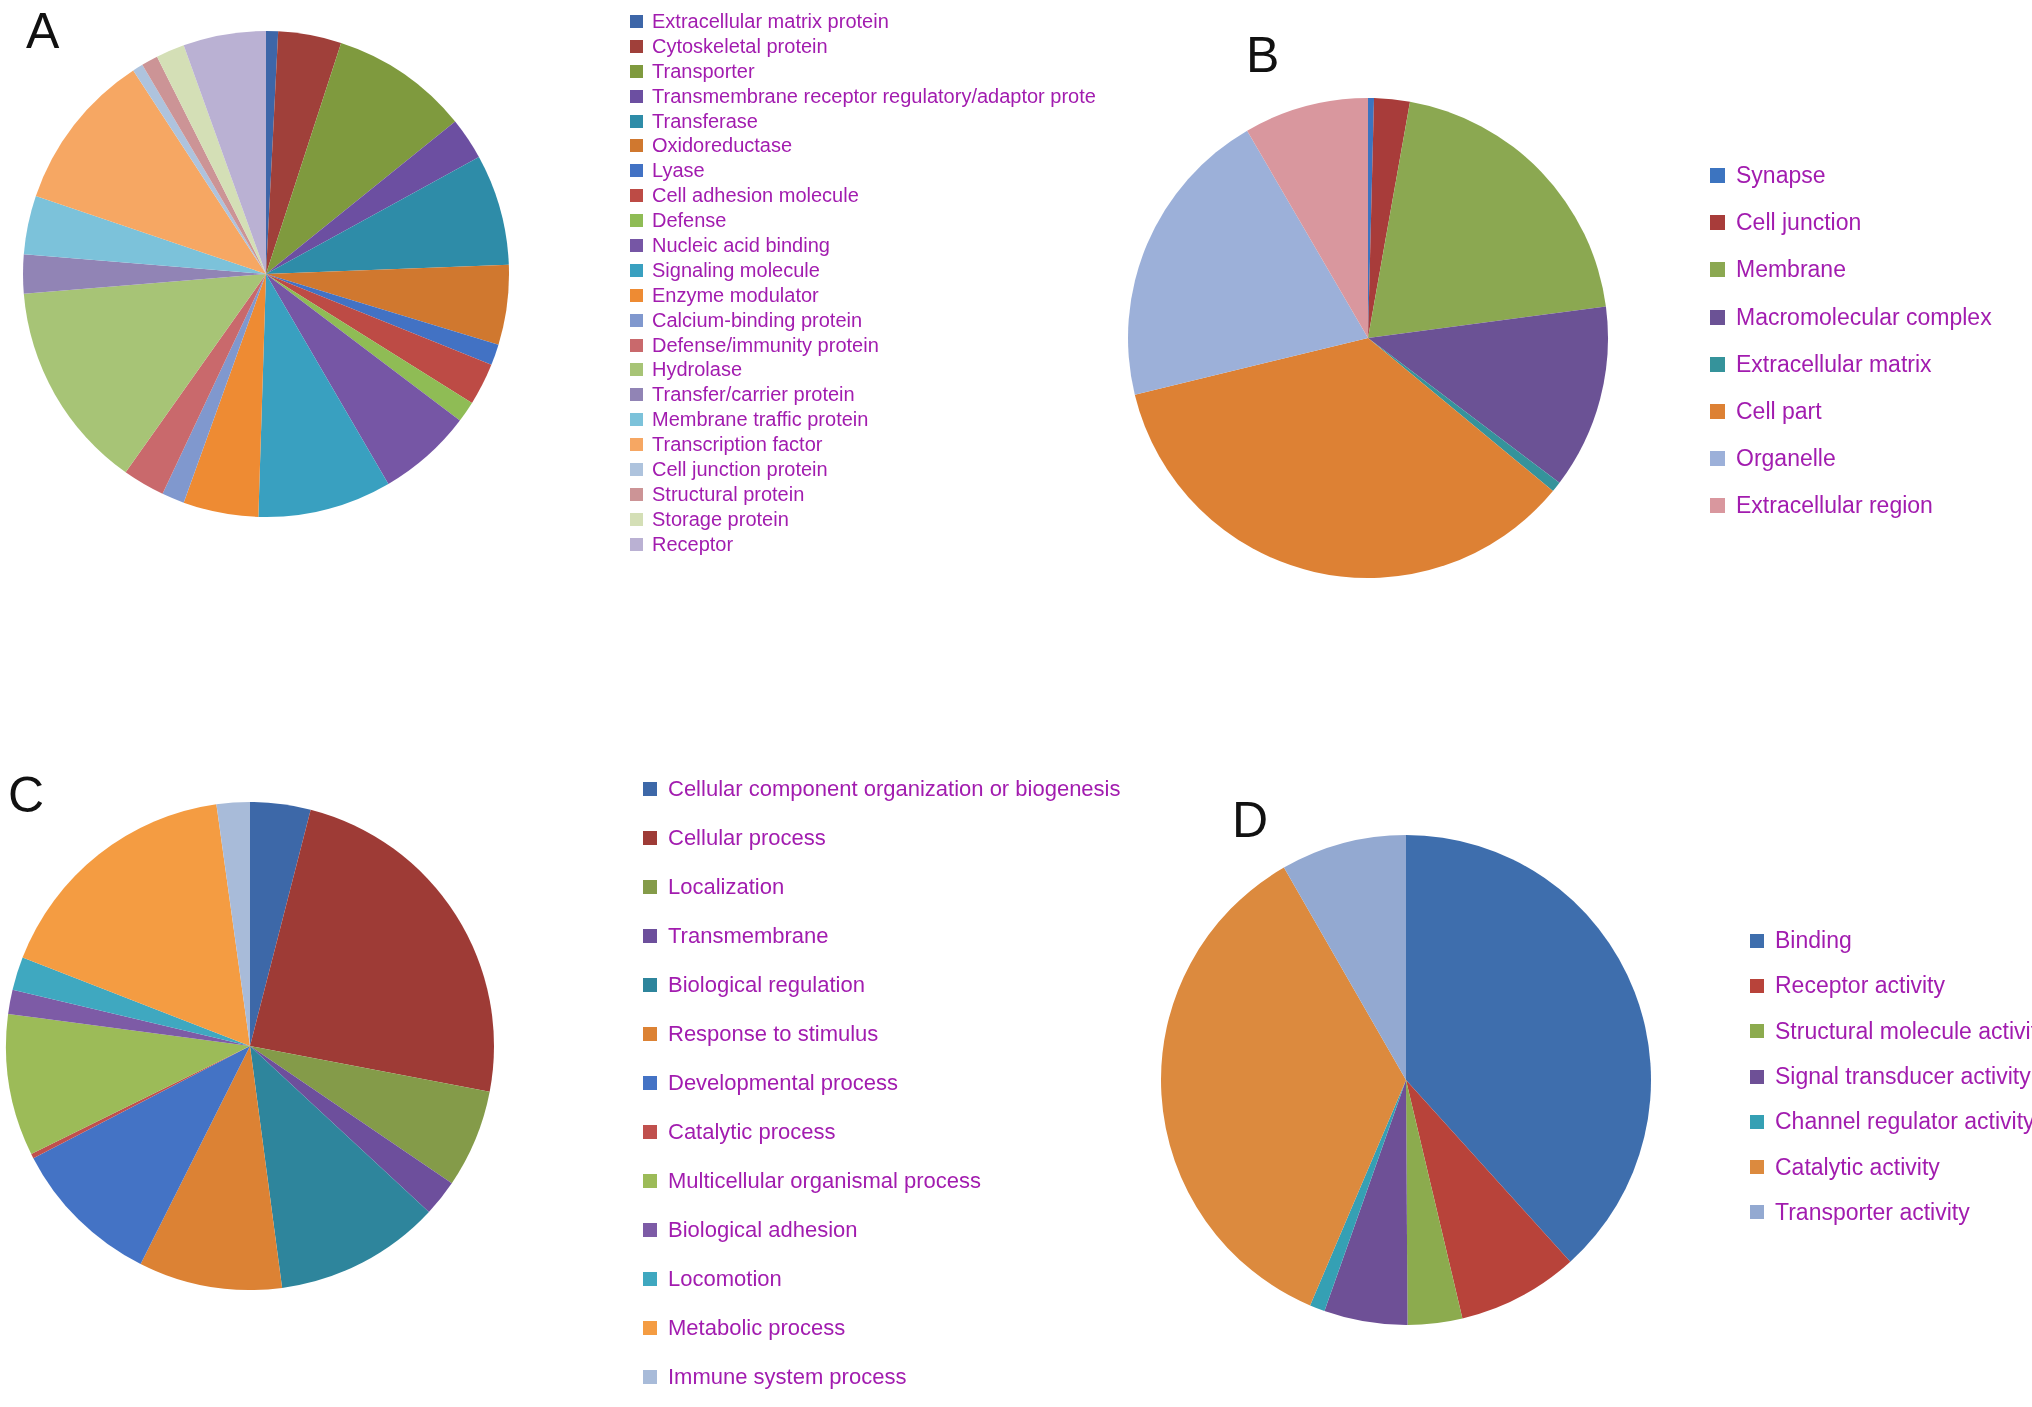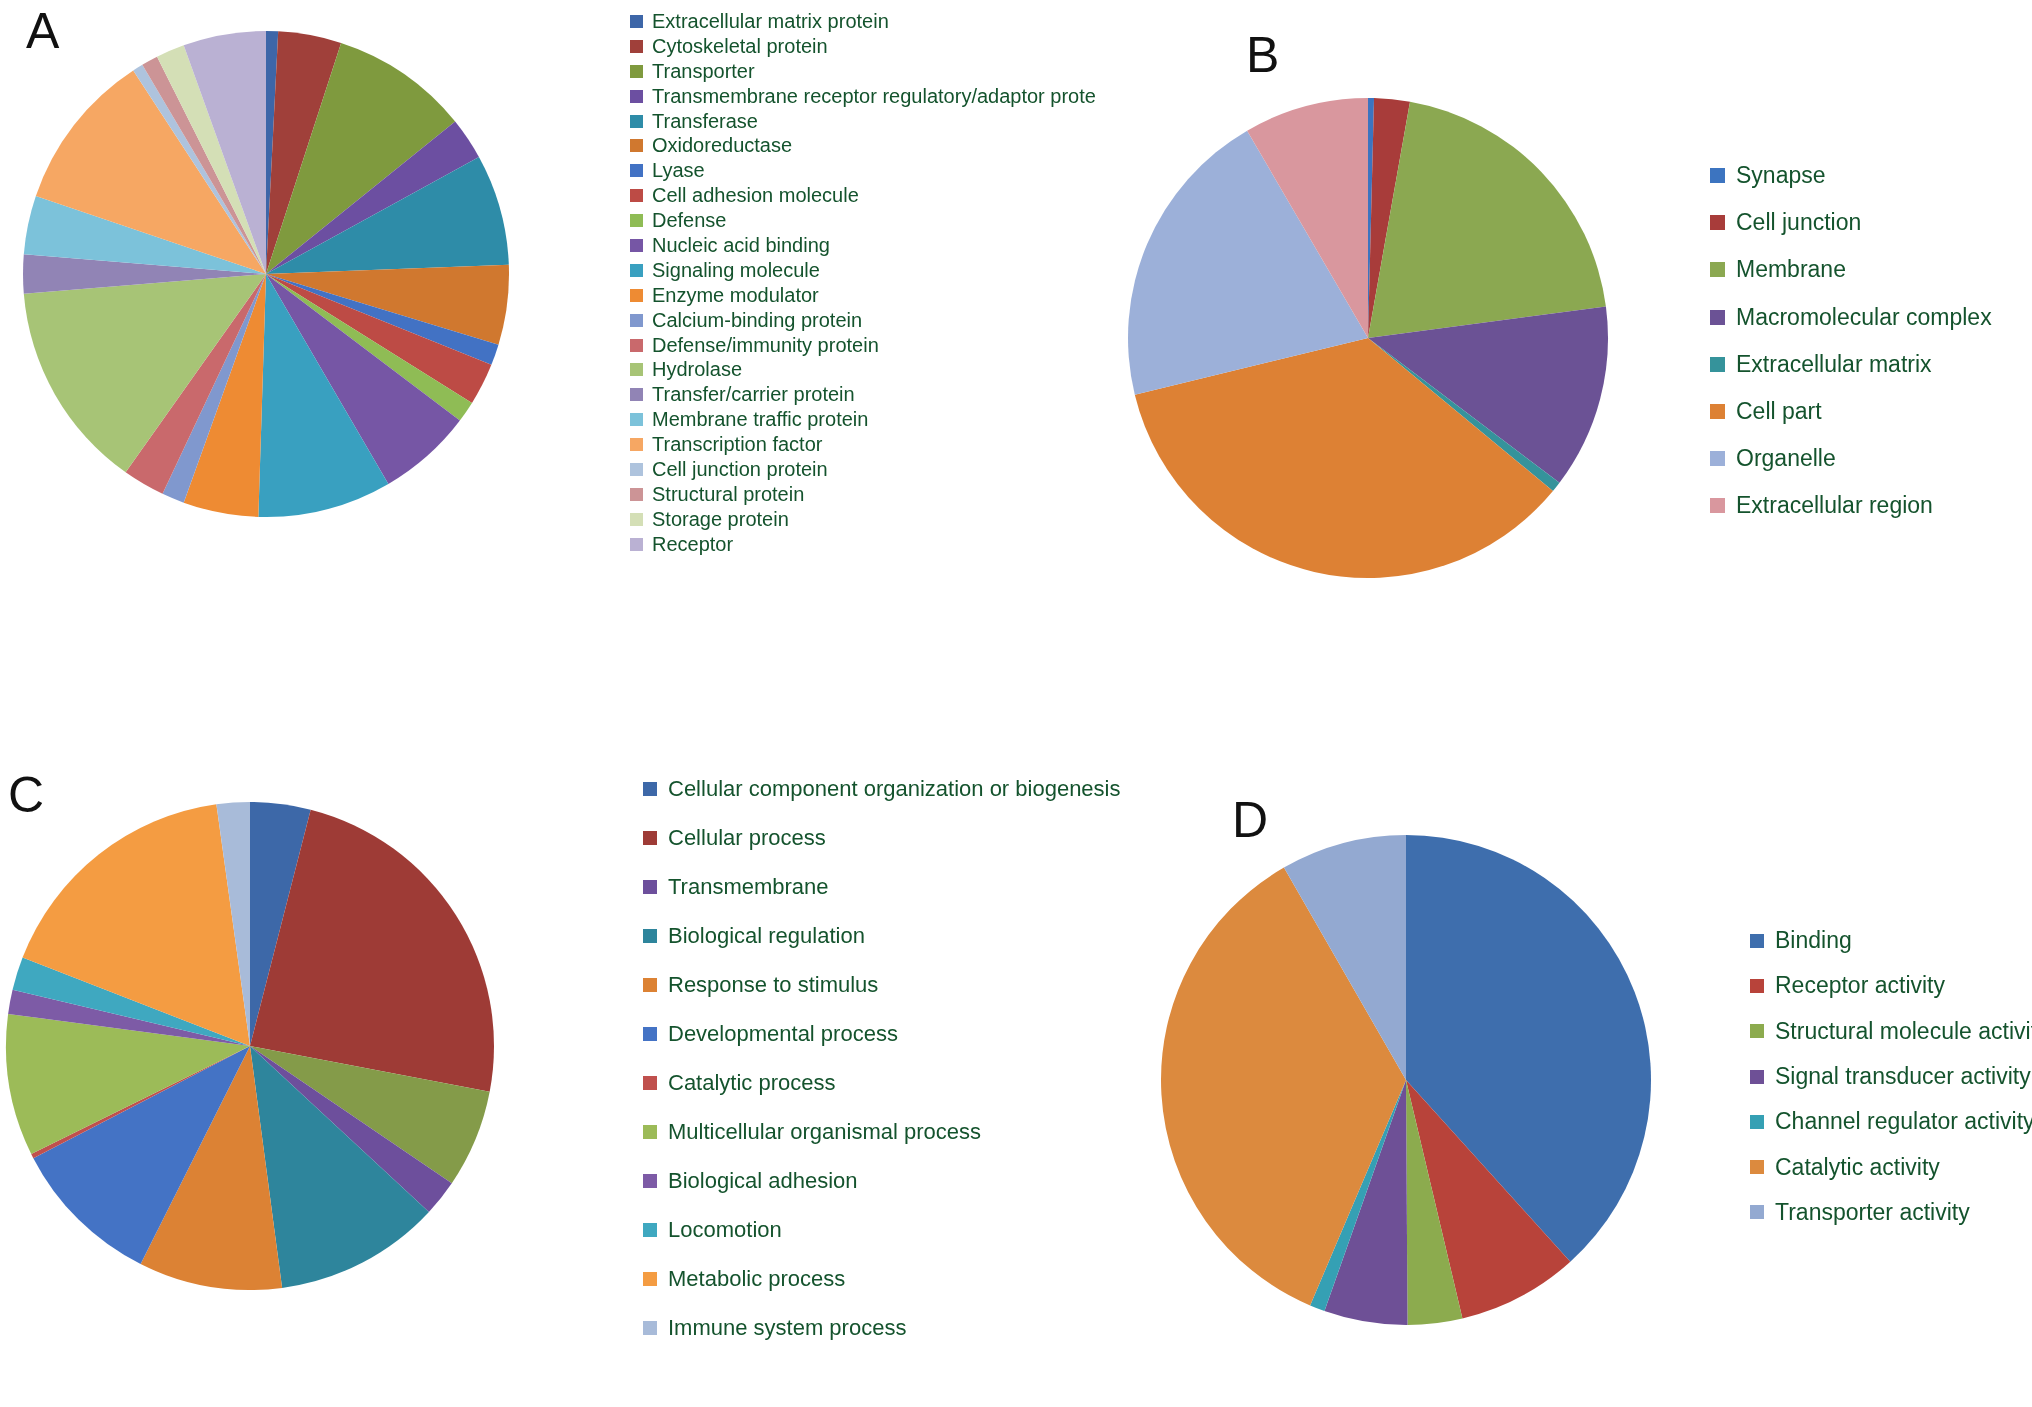--- a/index.html
+++ b/index.html
@@ -14,21 +14,21 @@
     position:absolute;
     font-size:50px;
     font-weight:500;
     color:#111111;
     line-height:1;
   }
   svg.pie{position:absolute;display:block;}
   .legend{position:absolute;}
   .legend-row{display:flex;align-items:center;}
   .legend-swatch{flex:0 0 auto;display:inline-block;}
-  .legend-label{white-space:nowrap;color:#14532d;}
+  .legend-label{white-space:nowrap;color:#a21caf;}
   
   .legend-a .legend-row{height:24.9px;}
   .legend-a .legend-swatch{width:13px;height:13px;margin-right:9px;}
   .legend-a .legend-label{font-size:20px;}
   .legend-b .legend-row{height:47.2px;}
   .legend-b .legend-swatch{width:15px;height:15px;margin-right:11px;}
   .legend-b .legend-label{font-size:23px;}
   .legend-c .legend-row{height:49px;}
   .legend-c .legend-swatch{width:14px;height:14px;margin-right:11px;}
   .legend-c .legend-label{font-size:22px;}
@@ -222,20 +222,24 @@
   <div class="legend legend-c" style="left:643px;top:764px;" id="legend-C">
       <div class="legend-row">
         <span class="legend-swatch" style="background: rgb(61, 104, 168);"></span>
         <span class="legend-label">Cellular component organization or biogenesis</span>
       </div>
       <div class="legend-row">
         <span class="legend-swatch" style="background: rgb(158, 59, 54);"></span>
         <span class="legend-label">Cellular process</span>
       </div>
       <div class="legend-row">
+        <span class="legend-swatch" style="background: rgb(132, 155, 73);"></span>
+        <span class="legend-label">Localization</span>
+      </div>
+      <div class="legend-row">
         <span class="legend-swatch" style="background: rgb(109, 79, 156);"></span>
         <span class="legend-label">Transmembrane</span>
       </div>
       <div class="legend-row">
         <span class="legend-swatch" style="background: rgb(46, 133, 156);"></span>
         <span class="legend-label">Biological regulation</span>
       </div>
       <div class="legend-row">
         <span class="legend-swatch" style="background: rgb(220, 130, 52);"></span>
         <span class="legend-label">Response to stimulus</span>

